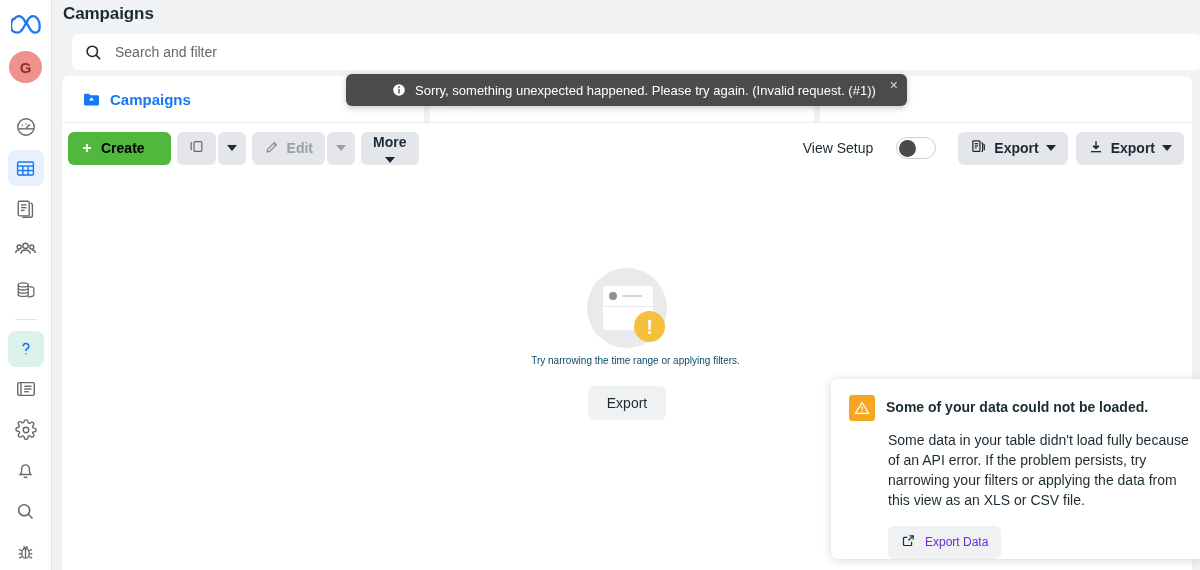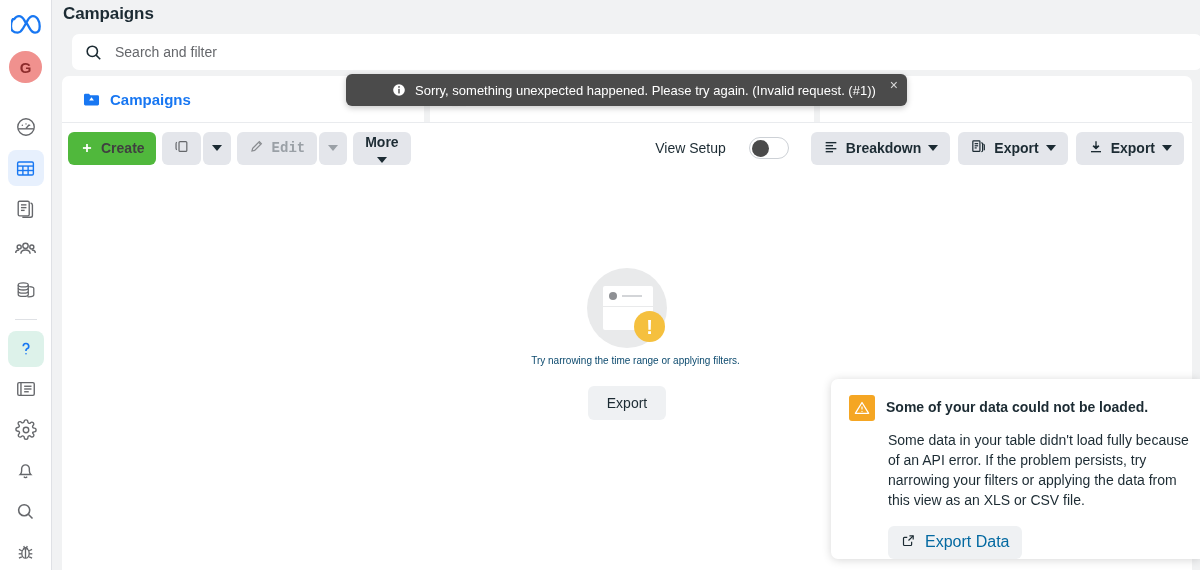--- a/index.html
+++ b/index.html
@@ -87,22 +87,22 @@
     position: absolute; left: 0; top: 0; right: 0; height: 50px;
     display: flex; align-items: center; padding: 0 8px 0 6px;
   }
   .btn {
     height: 33px; border: none; border-radius: 6px;
     background: #e4e6eb; color: #1c2b33;
     font-family: inherit; font-size: 14px; font-weight: bold;
     display: inline-flex; align-items: center; justify-content: center;
     gap: 7px; padding: 0 12px; cursor: pointer;
   }
-  .btn.create { background: #50b83c; color: #404040; padding: 0 11px 0 12px; }
-  .btn.disabled { color: #9aa0a6; cursor: default; font-family: Liberation Mono, monospace; }
+  .btn.create { background: #50b83c; color: #000000; padding: 0 26px 0 12px; }
+  .btn.disabled { color: #9aa0a6; cursor: default; }
   .btn.icon-only { padding: 0 11px; }
   .btn.caret-only { padding: 0 9px; }
   .grp { display: flex; gap: 2px; margin-left: 6px; }
   .grp.first { margin-left: 6px; }
   .caret { width: 0; height: 0; border-left: 5px solid transparent; border-right: 5px solid transparent; border-top: 6px solid currentColor; }
   .spacer { flex: 1; }
 
   .viewsetup { display: flex; align-items: center; gap: 23px; margin-right: 14px; }
   .viewsetup-label { font-size: 14px; color: #1c2b33; }
   .toggle {
@@ -173,21 +173,21 @@
   }
   .notice-title { font-size: 14px; font-weight: bold; color: #1c2b33; padding-top: 4px; }
   .notice-body {
     margin-top: 9px; margin-left: 39px; width: 302px;
     font-size: 14px; line-height: 1.44; color: #1c2b33;
   }
   .notice-btn {
     margin-top: 15px; margin-left: 39px;
     height: 33px; padding: 0 13px;
     background: #eff1f3; border: none; border-radius: 6px;
-    font-family: inherit; font-size: 16px; color: #0369a1;
+    font-family: inherit; font-size: 12px; color: #6d28d9;
     display: inline-flex; align-items: center; gap: 9px; cursor: pointer; justify-content: flex-end;
   }
 </style>
 </head>
 <body>
 
 <div id="root">
 
   <div class="rail">
 
@@ -427,32 +427,20 @@
 
       <div class="spacer"></div>
 
       <div class="viewsetup">
         <span class="viewsetup-label">View Setup</span>
         <div class="toggle">
           <span class="toggle-knob"></span>
         </div>
       </div>
 
-      <button class="btn rbtn">
-        <span>
-          <svg width="16" height="16" viewBox="0 0 24 24" stroke="#1c2b33" stroke-width="2.1">
-            <line x1="4" y1="5.5" x2="20" y2="5.5"></line>
-            <line x1="4" y1="10" x2="15" y2="10"></line>
-            <line x1="4" y1="14.5" x2="20" y2="14.5"></line>
-            <line x1="4" y1="19" x2="15" y2="19"></line>
-          </svg>
-        </span>
-        <span>Breakdown</span>
-        <span class="caret"></span>
-      </button>
 
       <button class="btn rbtn">
         <span>
           <svg width="17" height="17" viewBox="0 0 24 24" fill="none" stroke="#1c2b33" stroke-width="1.7">
             <rect x="4" y="4" width="10" height="15" rx="1"></rect>
             <line x1="6.5" y1="8" x2="11.5" y2="8"></line>
             <line x1="6.5" y1="11" x2="11.5" y2="11"></line>
             <line x1="6.5" y1="14" x2="9.5" y2="14"></line>
             <path d="M16 6.5c1.2.3 1.8 1 1.8 2v9c0 1-.6 1.6-1.8 1.6"></path>
             <path d="M18.8 8.5c.9.3 1.4.9 1.4 1.8v7"></path>

